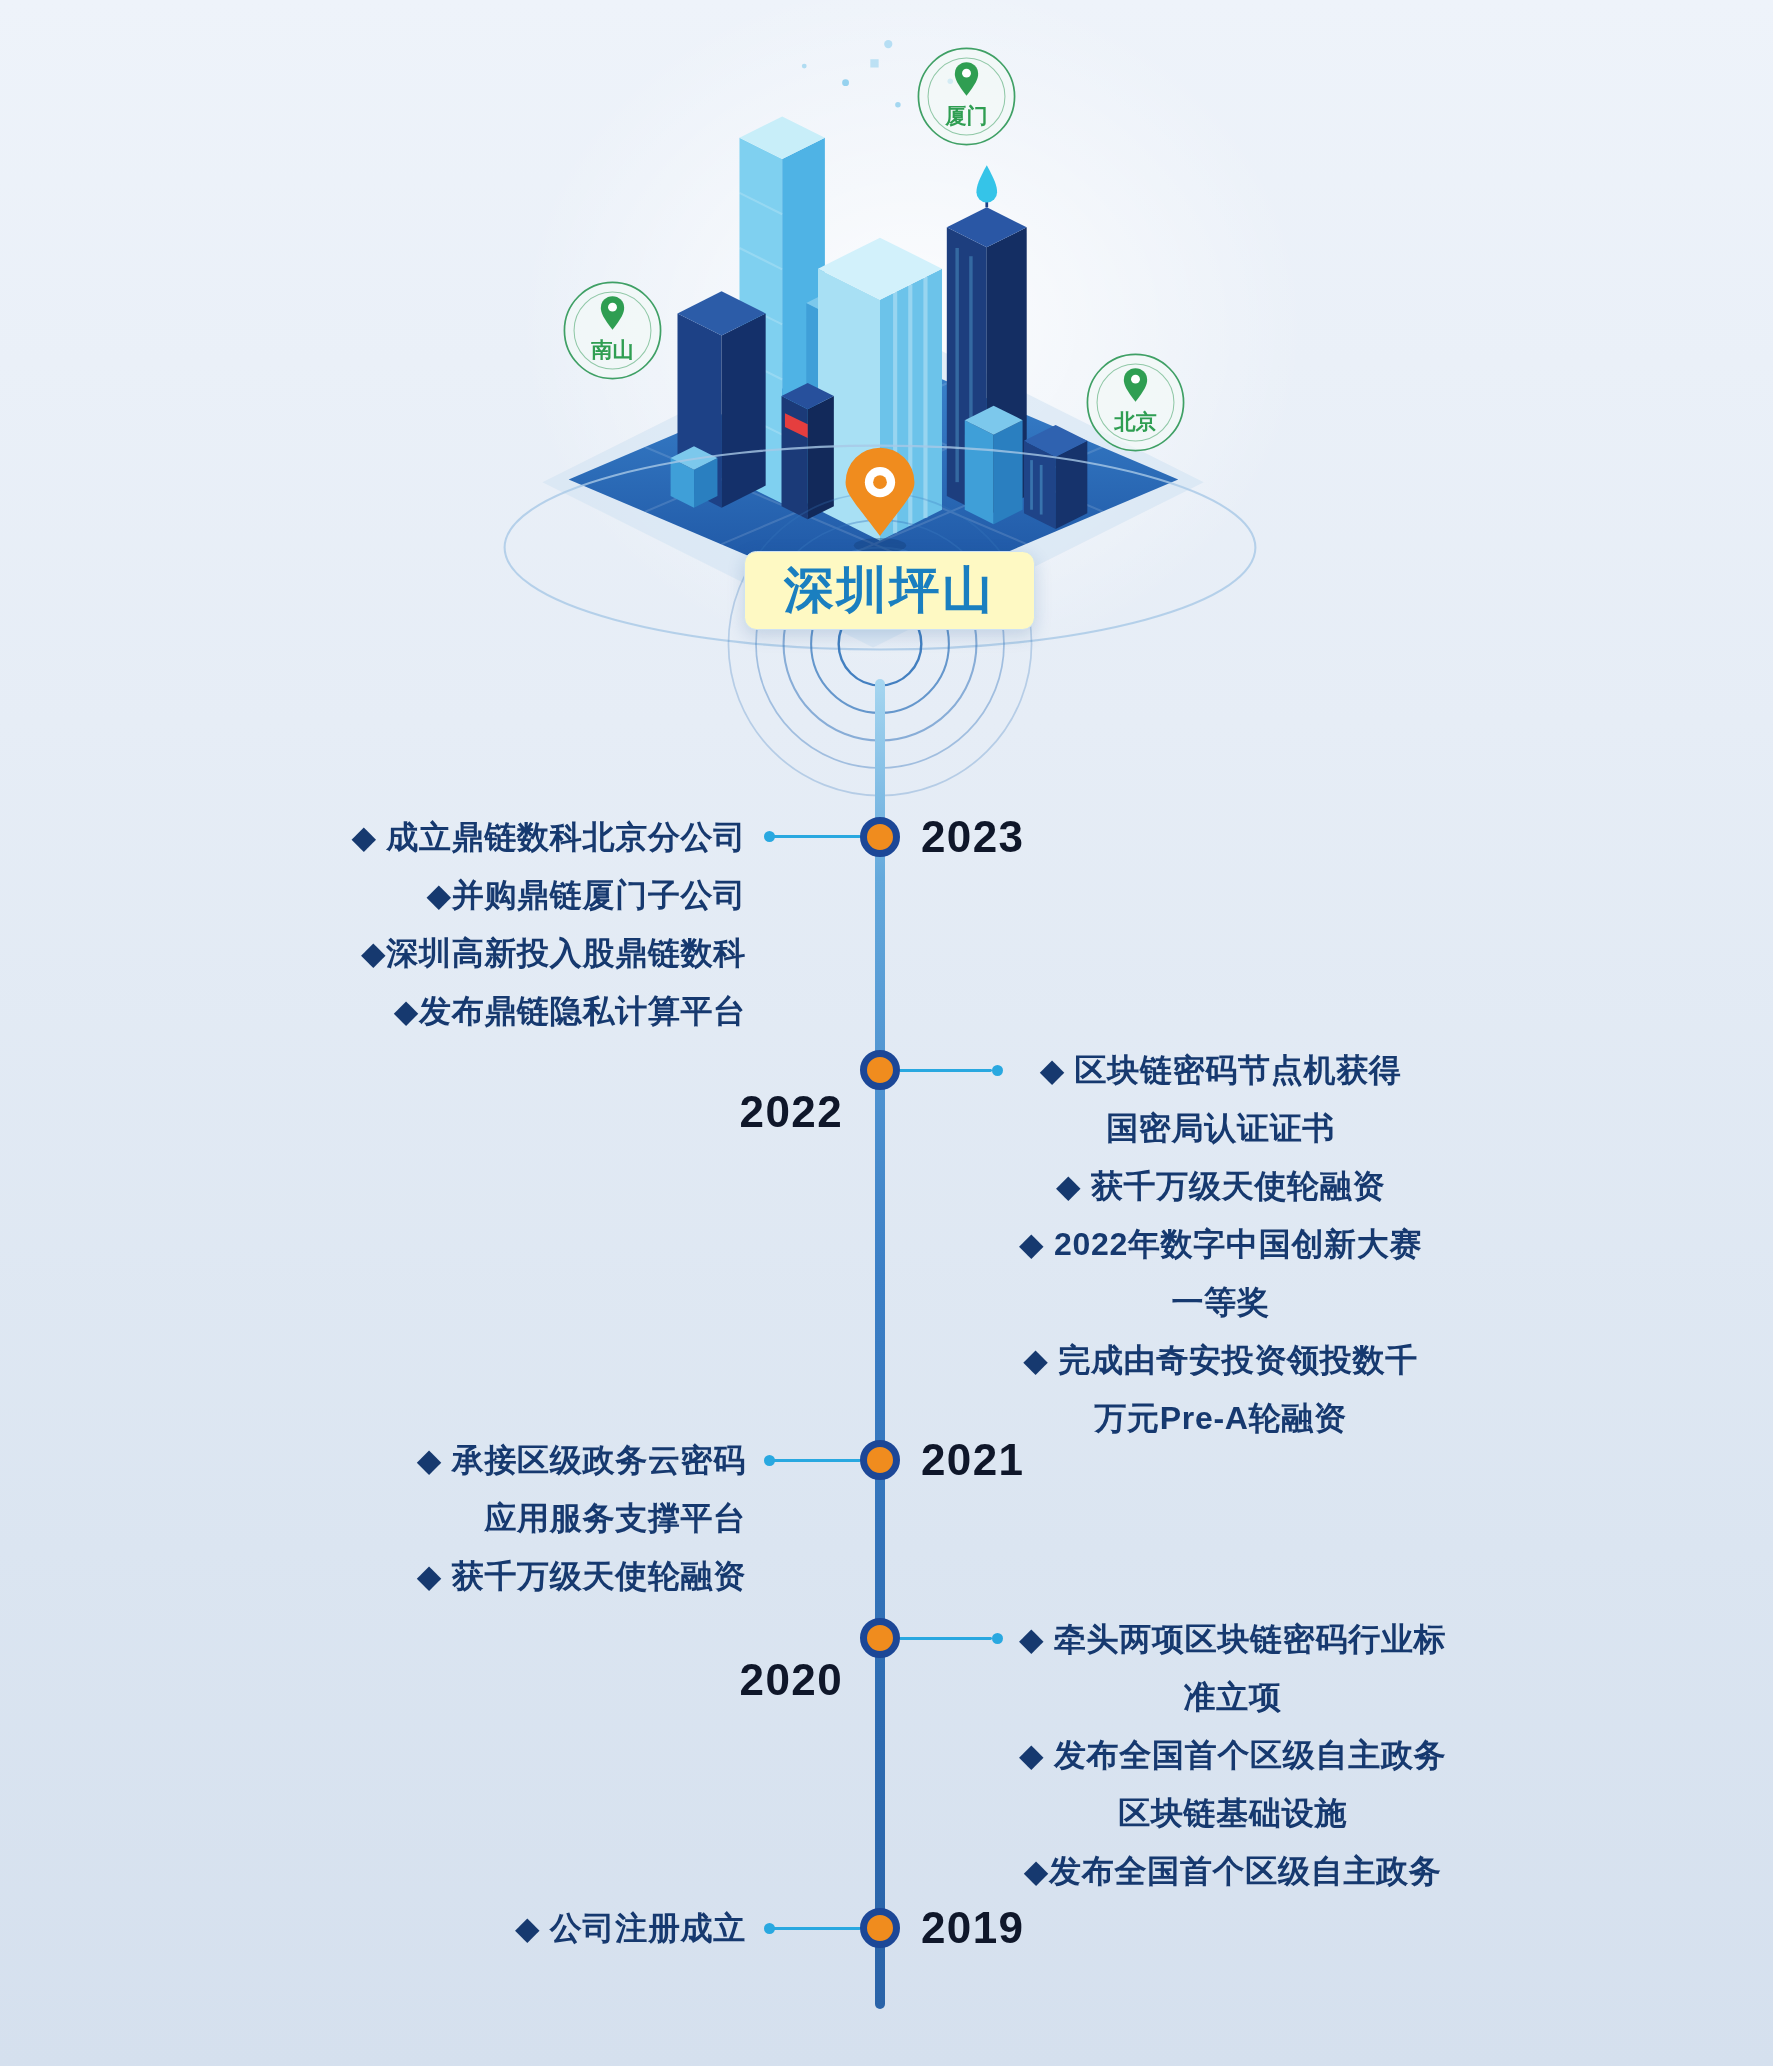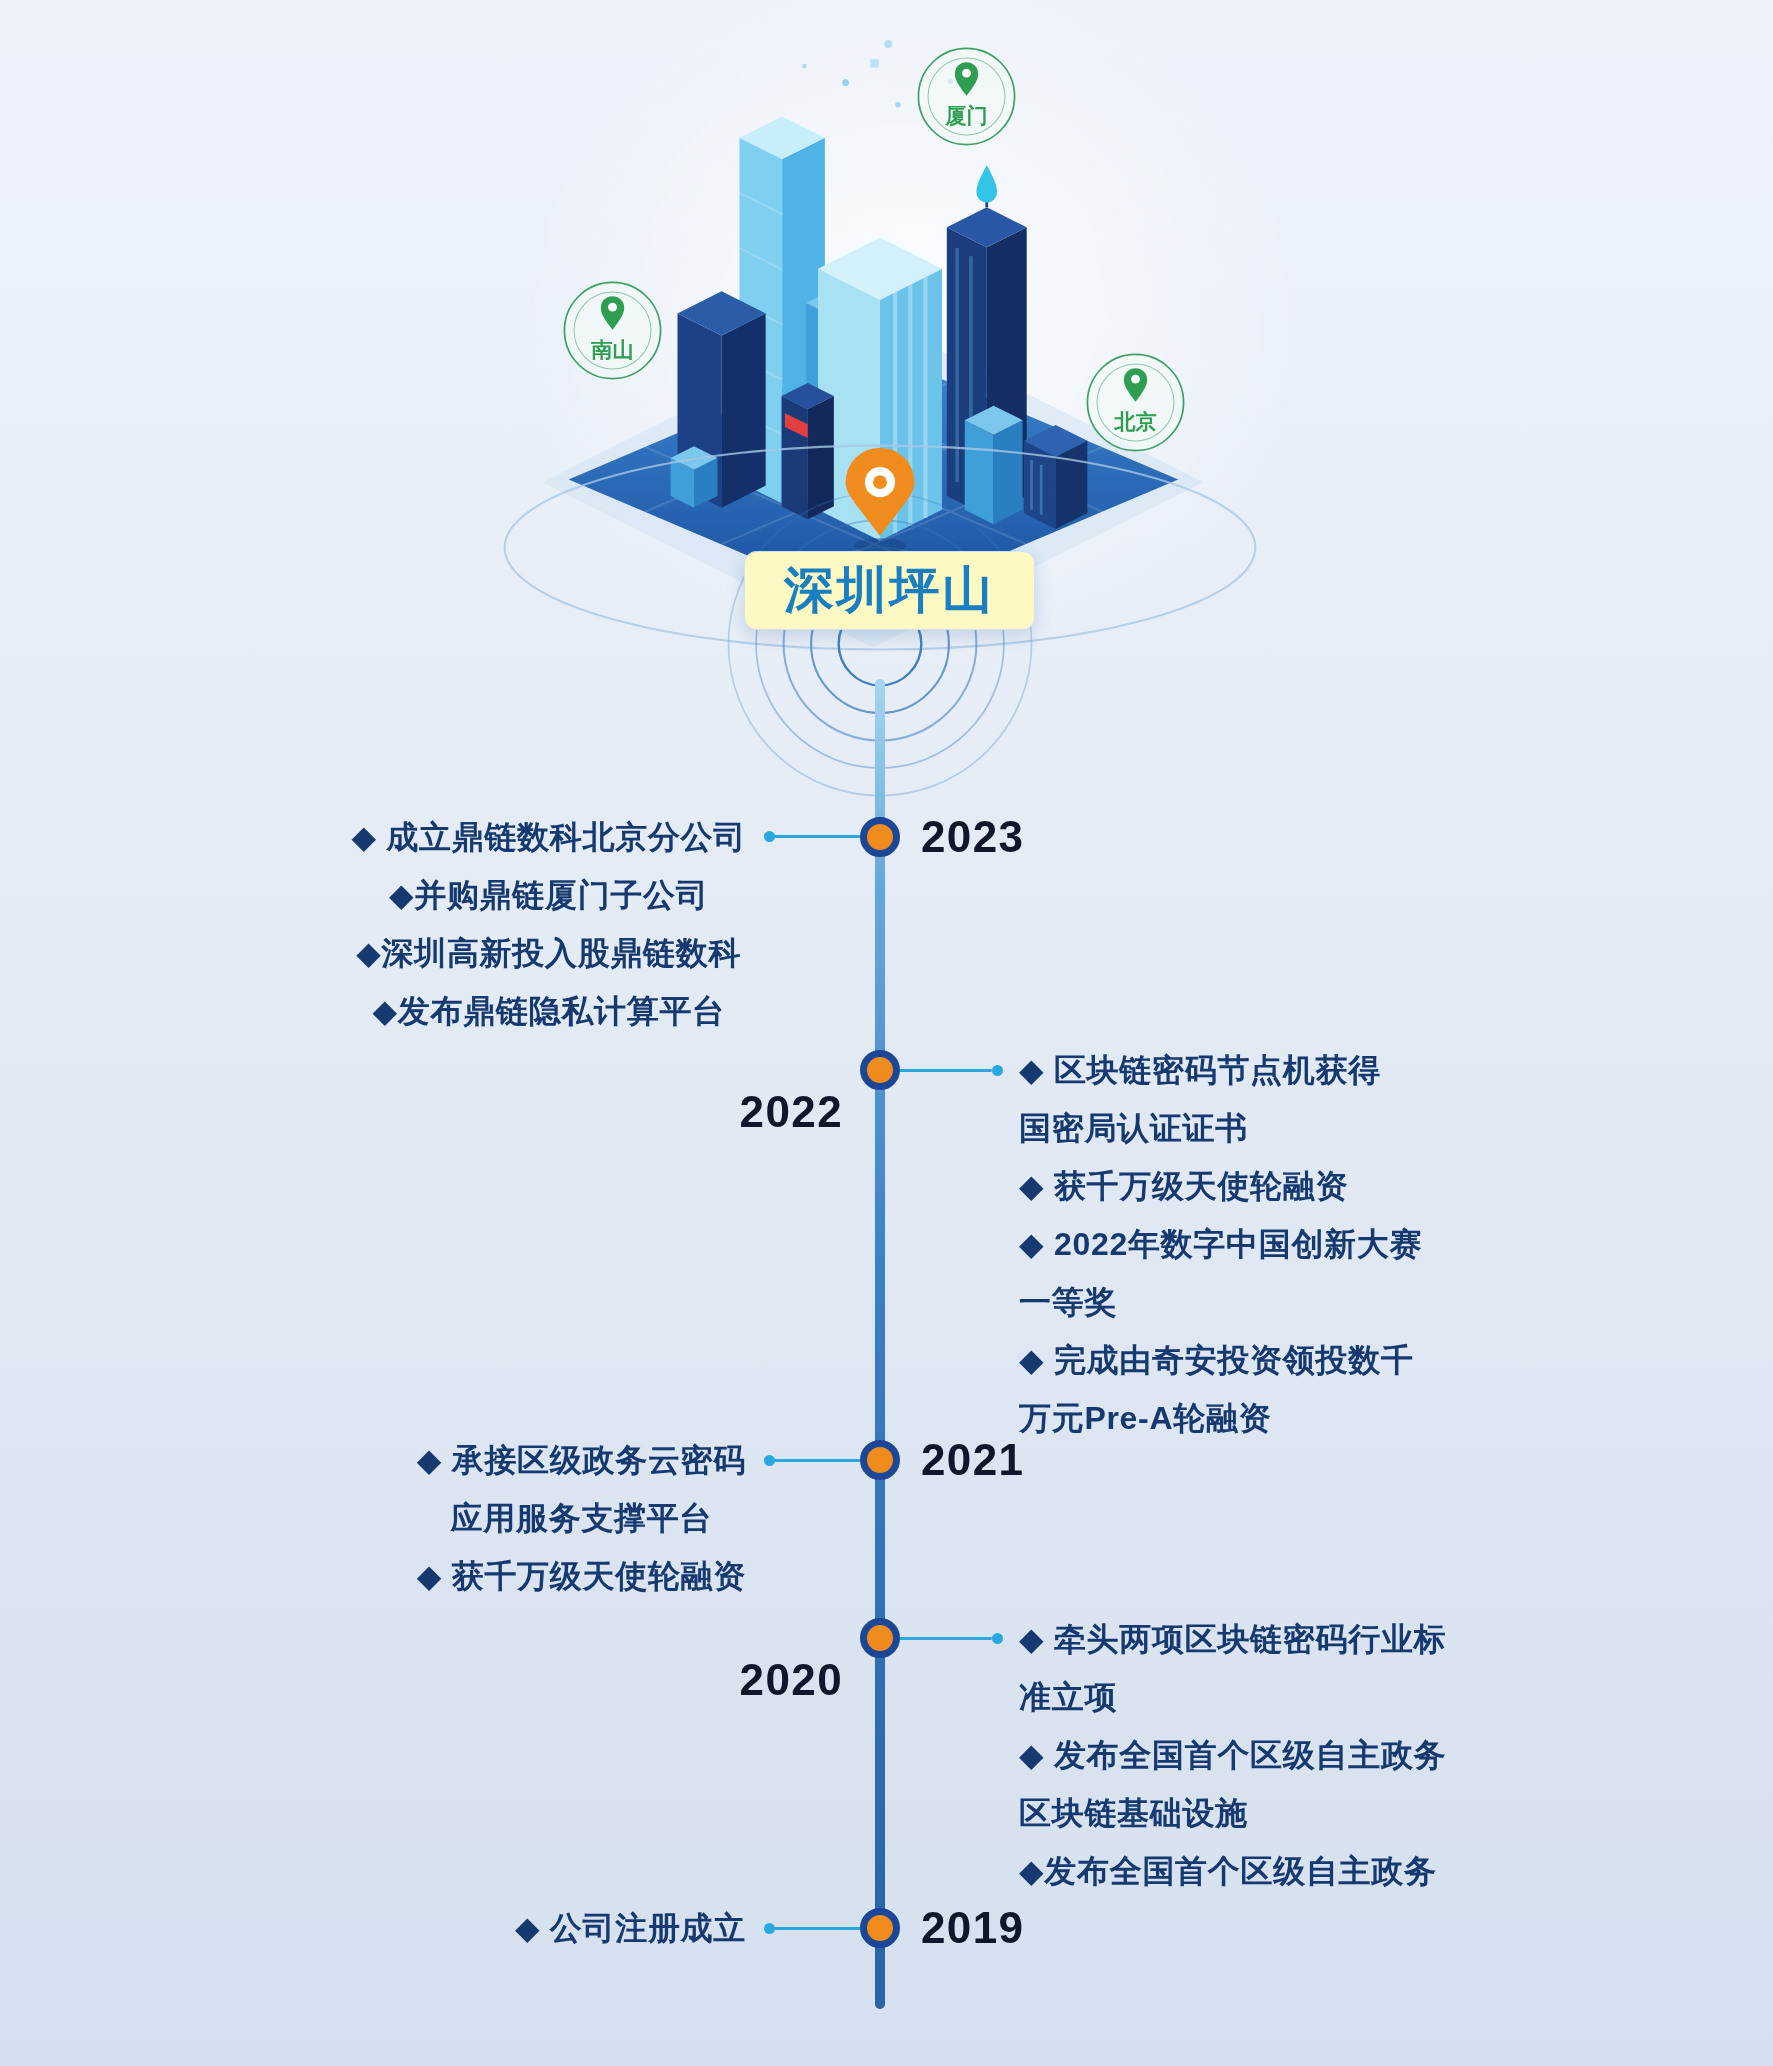--- a/index.html
+++ b/index.html
@@ -50,22 +50,22 @@
   .year.align-right { text-align: right; margin-top: 42px; }
 
   .conn { position: absolute; height: 2.8px; background: #29a8e0; border-radius: 1.4px; z-index: 3; }
   .conn-dot { position: absolute; width: 11px; height: 11px; border-radius: 50%; background: #29a8e0; z-index: 3; }
 
   .mblock { position: absolute; z-index: 3; }
   .mblock .m-line {
     font-size: 32px; font-weight: 600; color: #16396f;
     line-height: 58px; white-space: nowrap; letter-spacing: 0.7px;
   }
-  .mblock.align-right { text-align: center; }
-  .mblock.align-left { text-align: left; }
+  .mblock.align-right { text-align: right; }
+  .mblock.align-left { text-align: center; }
 </style>
 </head>
 <body>
 
 <div id="page">
 
   <div class="glow"></div>
 
   <svg class="city-svg" viewBox="0 0 1300 1160">
     <defs>

